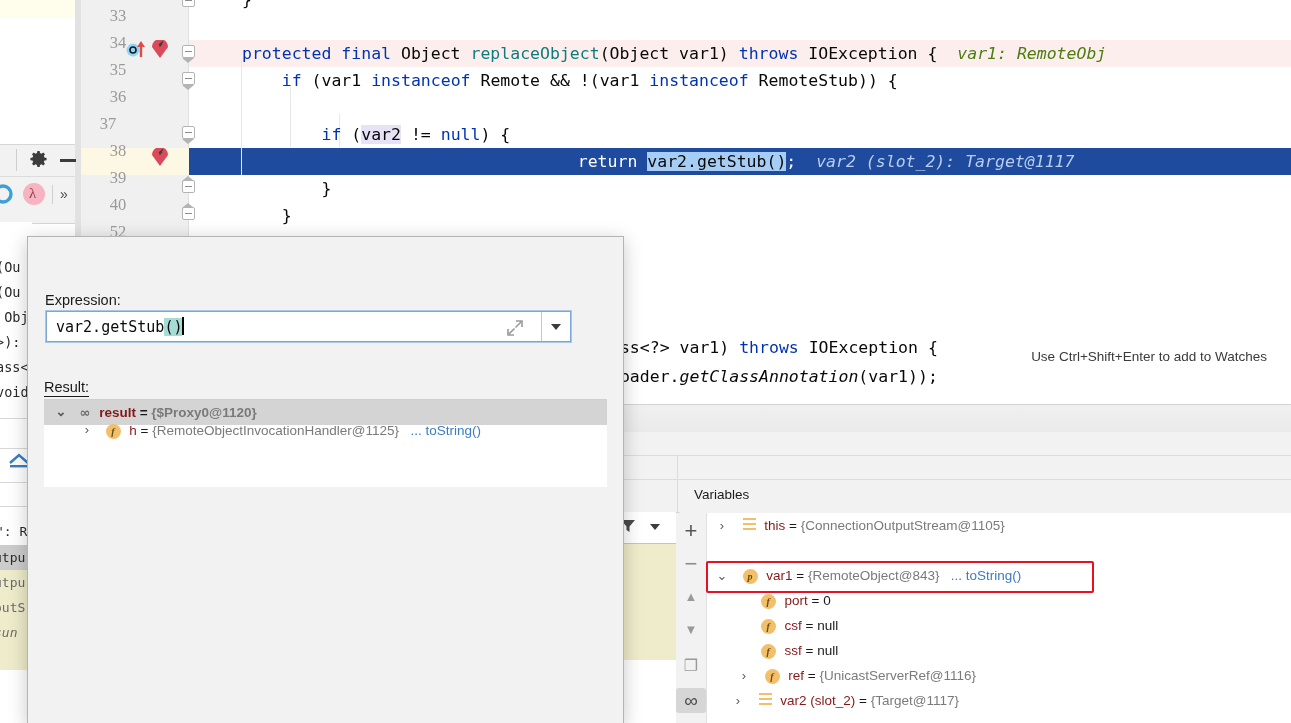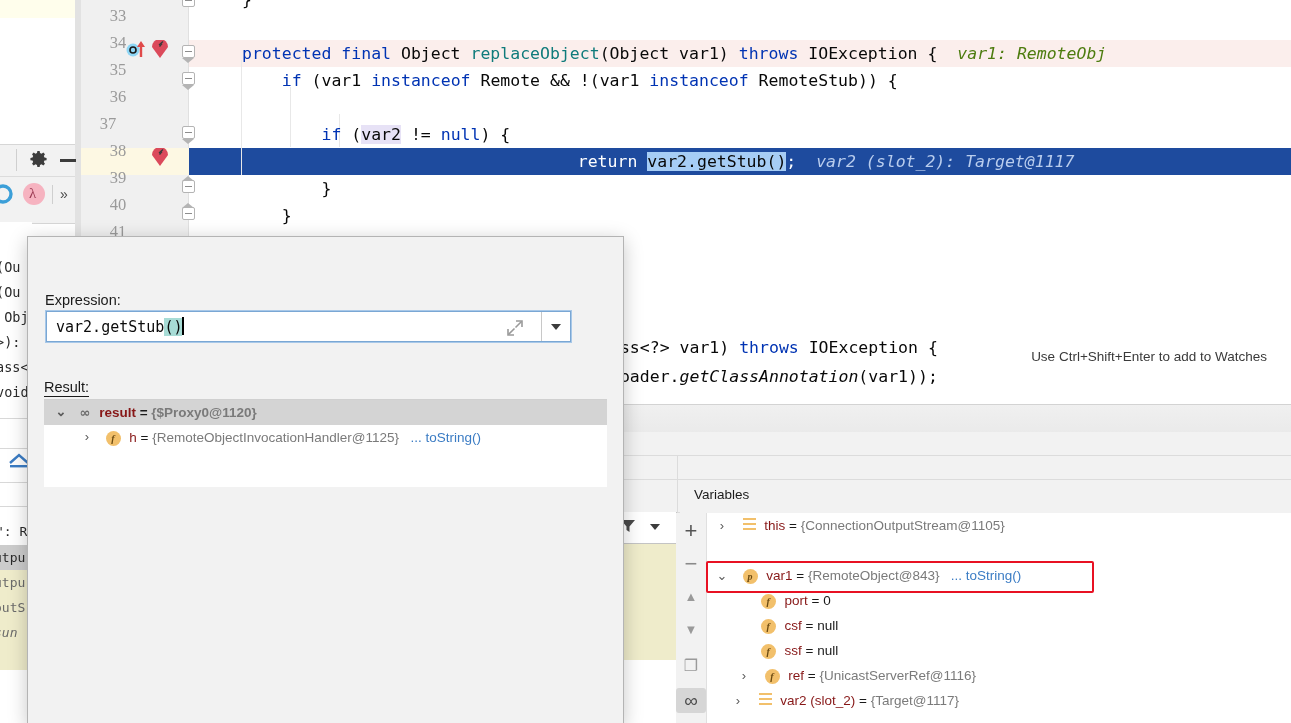--- a/index.html
+++ b/index.html
@@ -280,21 +280,21 @@
     <div class="ln-row hl-blue" style="top:148px;left:189px;right:0;"></div>
 
     <div class="ln-num" style="left:94px; top:-14px;">33</div>
     <div class="ln-num" style="left:94px; top:13px;">34</div>
     <div class="ln-num" style="left:94px; top:40px;">35</div>
     <div class="ln-num" style="left:94px; top:67px;">36</div>
     <div class="ln-num" style="left:84px; top:94px;">37</div>
     <div class="ln-num" style="left:94px; top:121px;">38</div>
     <div class="ln-num" style="left:94px; top:148px;">39</div>
     <div class="ln-num" style="left:94px; top:175px;">40</div>
-    <div class="ln-num" style="left:94px; top:202px;">41</div>
+    <div class="ln-num" style="left:94px; top:202px;">52</div>
 
     <svg class="ico-bp" style="left:126px; top:42px;" viewBox="0 0 16 16">
       <circle cx="7" cy="8" r="6.5" fill="#8ed6f5"></circle>
       <circle cx="7" cy="8" r="3" fill="none" stroke="#1a1a1a" stroke-width="1.6"></circle>
     </svg>
     <svg class="ico-bp" style="left:136px; top:40px; width:10px;height:18px;" viewBox="0 0 10 18">
       <path d="M5 1 L9 7 H6.2 V17 H3.8 V7 H1 Z" fill="#e04a4a"></path>
     </svg>
     <svg class="ico-bp" style="left:150px; top:40px; width:20px;height:20px;" viewBox="0 0 20 20">
       <path d="M2 7 A8 8 0 0 1 18 7 L10 18 Z" fill="#db4a5b"></path>
@@ -513,21 +513,21 @@
 
   <div class="result-tree">
     <div class="rrow rrow-sel" style="top:0px;">
       <span class="chev" style="position:relative;display:inline-block;left:10px;top:-1px;">⌄</span>
       <span style="display:inline-block;width:14px;"></span>
       <span class="inf-icon">∞</span>
       <span class="vname">result</span>
       <span class="vnum"> = </span>
       <span class="vval">{$Proxy0@1120}</span>
     </div>
-    <div class="rrow" style="top:25px;">
+    <div class="rrow" style="top:18px;">
       <span class="chev" style="position:relative;display:inline-block;left:36px;top:-1px;">›</span>
       <span style="display:inline-block;width:40px;"></span>
       <span class="badge">f</span>
       <span class="vname">h</span>
       <span class="vnum"> = </span>
       <span class="vval">{RemoteObjectInvocationHandler@1125}</span>
       <span>&nbsp;</span>
       <span class="vlink">... toString()</span>
     </div>
   </div>

